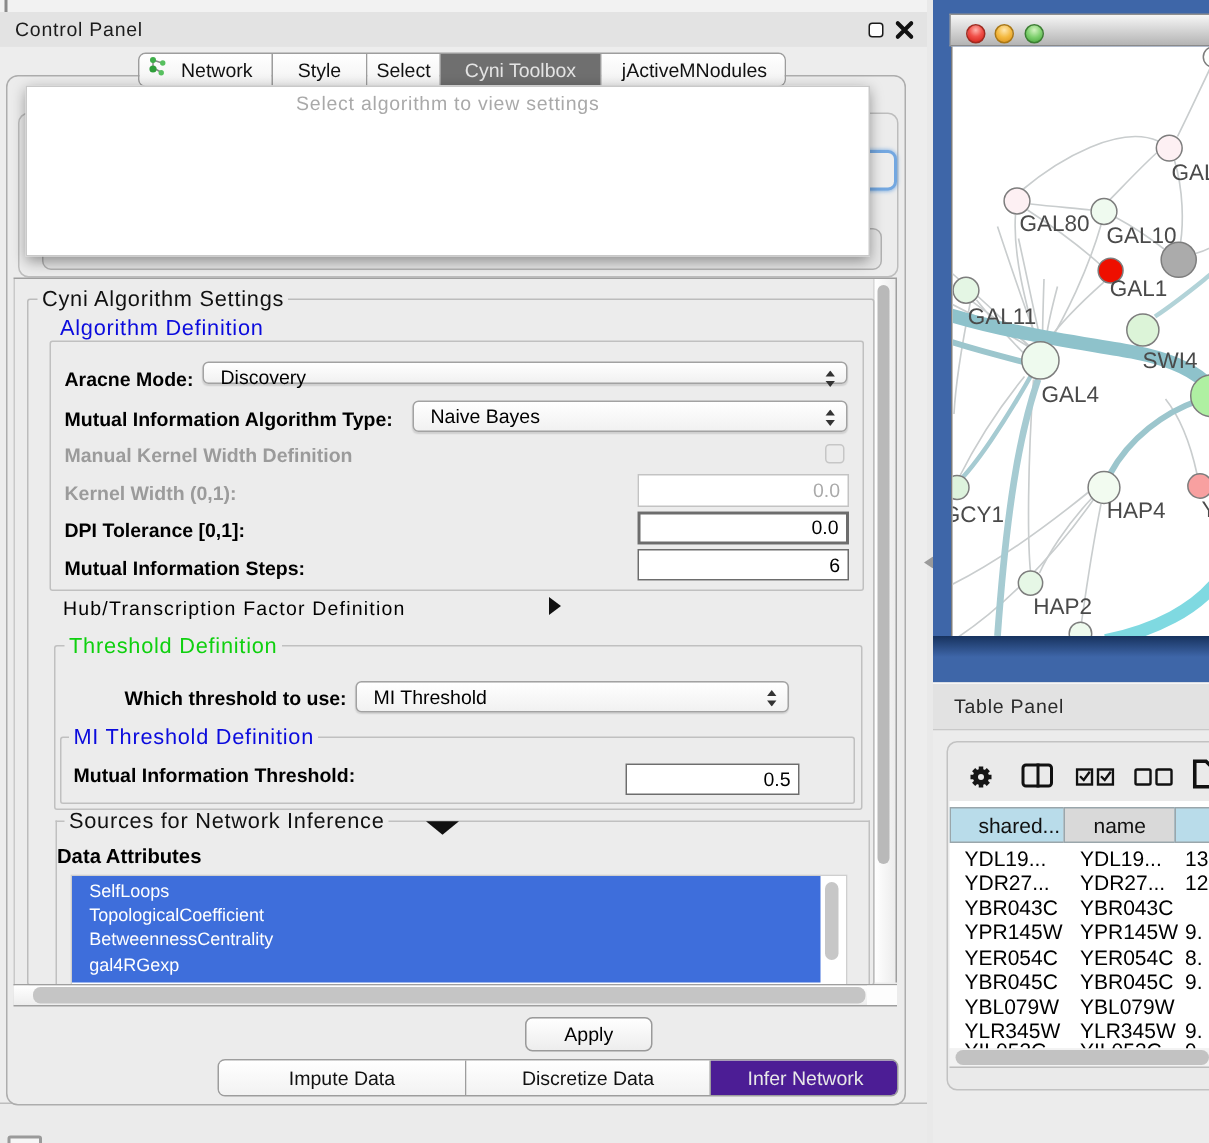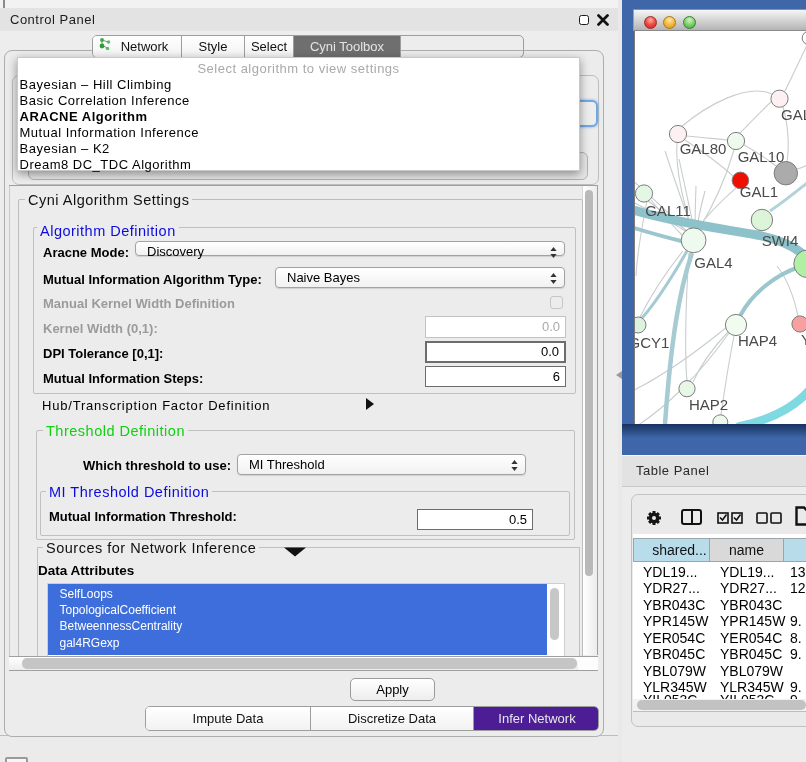--- a/index.html
+++ b/index.html
@@ -39,20 +39,21 @@
 <div class="ab" style="left:0;top:31px;width:618px;height:705px;background:#ededed;"></div>
 <div class="ab" style="left:0;top:735px;width:618px;height:1px;background:#bdbdbd;"></div>
 
 <div class="ab" style="left:4px;top:50px;width:598px;height:685px;border:1px solid #adadad;border-radius:8px;background:#ececec;"></div>
 
 <div class="ab" style="left:92px;top:35px;width:432px;height:23px;border-radius:5px;overflow:hidden;border:1px solid #9d9d9d;box-sizing:border-box;">
   <div class="tabseg" style="left:0;width:89px;line-height:21px;"><span style="margin-left:15px;">Network</span></div>
   <div class="tabseg" style="left:89px;width:63px;line-height:21px;">Style</div>
   <div class="tabseg" style="left:152px;width:49px;line-height:21px;">Select</div>
   <div class="tabseg" style="left:201px;width:107px;line-height:21px;background:#6f6f6f;color:#e4e4e4;">Cyni Toolbox</div>
+  <div class="tabseg" style="left:308px;width:124px;line-height:21px;border-right:none;">jActiveMNodules</div>
 </div>
 
 <svg class="ab" style="left:99px;top:37px;" width="13" height="14" viewBox="0 0 13 14">
  <path d="M3 3 L9 5 M3 8 L8 11 M3 3 L3 8" stroke="#888" stroke-width="1"></path>
  <circle cx="3" cy="3" r="2" fill="#3fae4a"></circle>
  <circle cx="3" cy="9" r="2.4" fill="#2f9e3a"></circle>
  <circle cx="9.5" cy="5" r="1.8" fill="#57c05f"></circle>
  <circle cx="8.5" cy="11.5" r="1.8" fill="#57c05f"></circle>
 </svg>
 
@@ -63,21 +64,21 @@
 <div class="ab" style="left:9px;top:185px;width:589px;height:1px;background:#9f9f9f;"></div>
 <div class="ab" style="left:9px;top:186px;width:1px;height:484px;background:#c9c9c9;"></div>
 
 <div class="ab" style="left:582px;top:186px;width:16px;height:469px;background:linear-gradient(90deg,#ffffff,#ececec);border-left:1px solid #d8d8d8;border-right:1px solid #9f9f9f;box-sizing:border-box;"></div>
 <div class="ab" style="left:584.5px;top:190px;width:8px;height:386px;background:#b9b9b9;border-radius:4px;"></div>
 
 <div class="ab" style="left:18px;top:199px;width:563px;height:456px;border:1px solid #bcbcbc;border-radius:2px;"></div>
 <div class="gtitle ls" style="left:25px;top:193px;color:#111;">Cyni Algorithm Settings</div>
 
 <div class="ab" style="left:33px;top:227px;width:541px;height:165px;border:1px solid #c0c0c0;border-radius:2px;"></div>
-<div class="gtitle ls" style="left:37px;top:224px;color:#0b0bdd;">Algorithm Definition</div>
+<div class="gtitle ls" style="left:37px;top:212px;color:#0b0bdd;">Algorithm Definition</div>
 
 <div class="ab b" style="left:43px;top:245px;font-size:13px;">Aracne Mode:</div>
 <div class="combo" style="left:135px;top:241px;width:430px;height:15px;">
     <span class="tx">Discovery</span>
  <svg class="spin" viewBox="0 0 9 14">
       <path d="M4.5 0 L8.5 5 L0.5 5 Z" fill="#333"></path>
       <path d="M4.5 14 L8.5 9 L0.5 9 Z" fill="#333"></path>
     </svg>
 </div>
 
@@ -150,21 +151,20 @@
 <div class="ab" style="left:145px;top:706px;width:454px;height:25px;border-radius:5px;overflow:hidden;border:1px solid #9d9d9d;box-sizing:border-box;">
   <div class="tabseg" style="left:0;width:165px;line-height:23px;">Impute Data</div>
   <div class="tabseg" style="left:165px;width:163px;line-height:23px;">Discretize Data</div>
   <div class="tabseg" style="left:328px;width:126px;line-height:23px;background:#4c1d95;color:#e8e8e8;border-right:none;">Infer Network</div>
 </div>
 
 <div class="ab" style="left:5px;top:757px;width:19px;height:10px;border:2.5px solid #9a9a9a;border-radius:2px;background:#f6f6f6;"></div>
 
 <div class="ab" style="left:17px;top:57px;width:563px;height:114px;background:#ffffff;border:1px solid #c9c9c9;box-shadow:0 3px 9px rgba(0,0,0,.4);z-index:50;box-sizing:border-box;">
   <div class="ls" style="position:absolute;left:0;top:3px;width:100%;text-align:center;font-size:13px;color:#a9a9a9;">Select algorithm to view settings</div>
-  <div class="ls" style="position:absolute;left:1.5px;top:19px;font-size:13px;color:#000;line-height:16px;">Bayesian – Hill Climbing<br>Basic Correlation Inference<br><b>ARACNE Algorithm</b><br>Mutual Information Inference<br>Bayesian – K2<br>Dream8 DC_TDC Algorithm</div>
 </div>
 
 <div class="ab" style="left:618px;top:0;width:4px;height:762px;background:#e9e9e9;"></div>
 <div class="ab" style="left:622px;top:0;width:184px;height:455px;background:#3e66a8;"></div>
 
 <svg class="ab" style="left:616px;top:371px;" width="6" height="8" viewBox="0 0 6 8">
     <path d="M6 0 L6 8 L0 4 Z" fill="#9a9a9a"></path>
   </svg>
 
 <div class="ab" style="left:633px;top:9px;width:173px;height:22px;background:linear-gradient(#f6f6f6,#b4b4b4);border-top:1px solid #8f8f8f;border-bottom:1px solid #8a8a8a;border-left:1px solid #9f9f9f;box-sizing:border-box;"></div>

